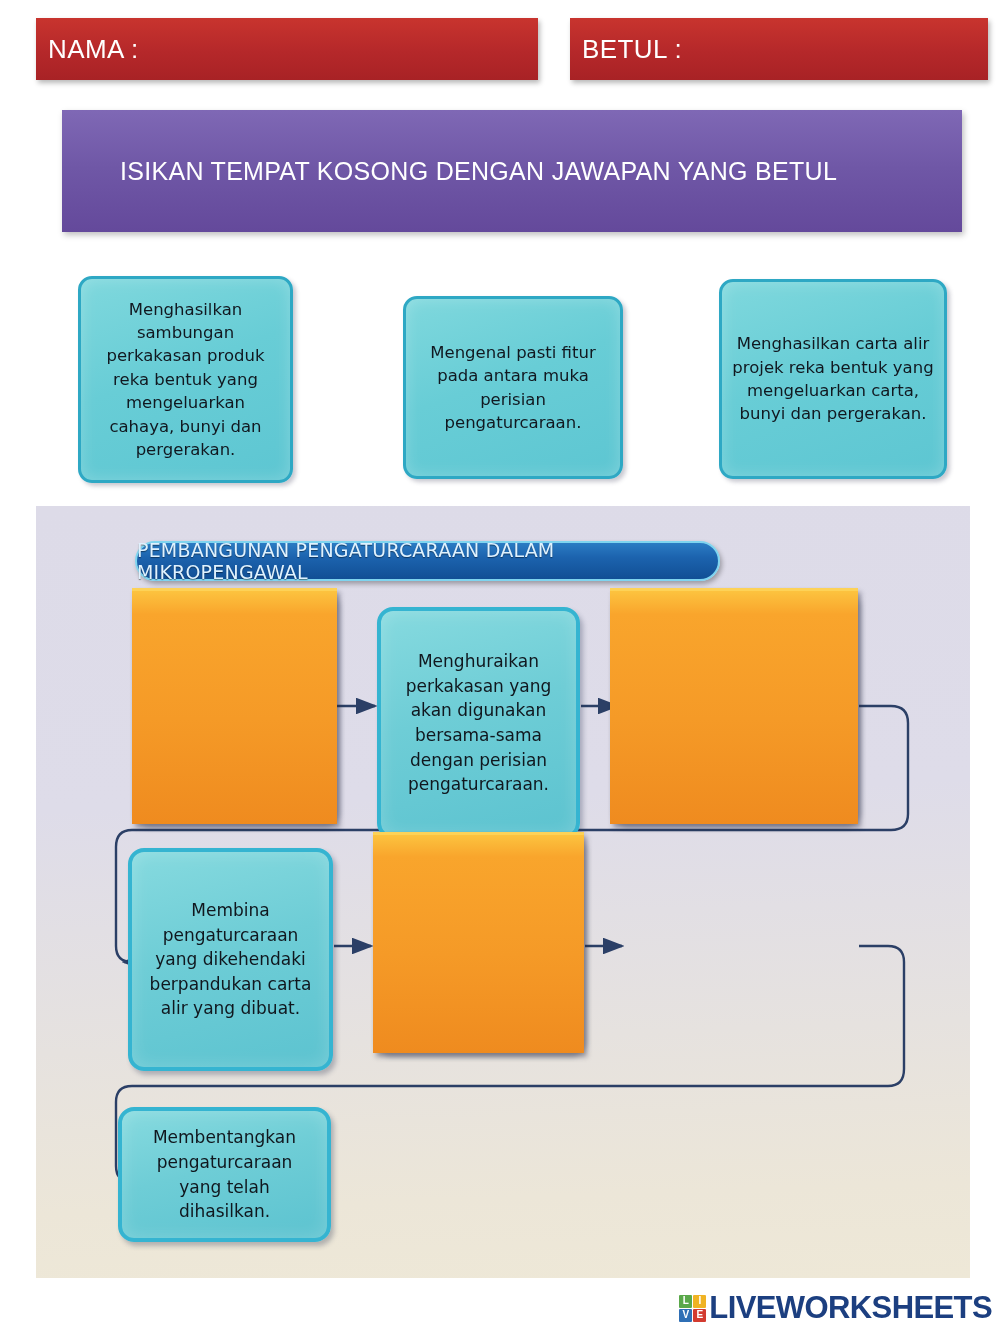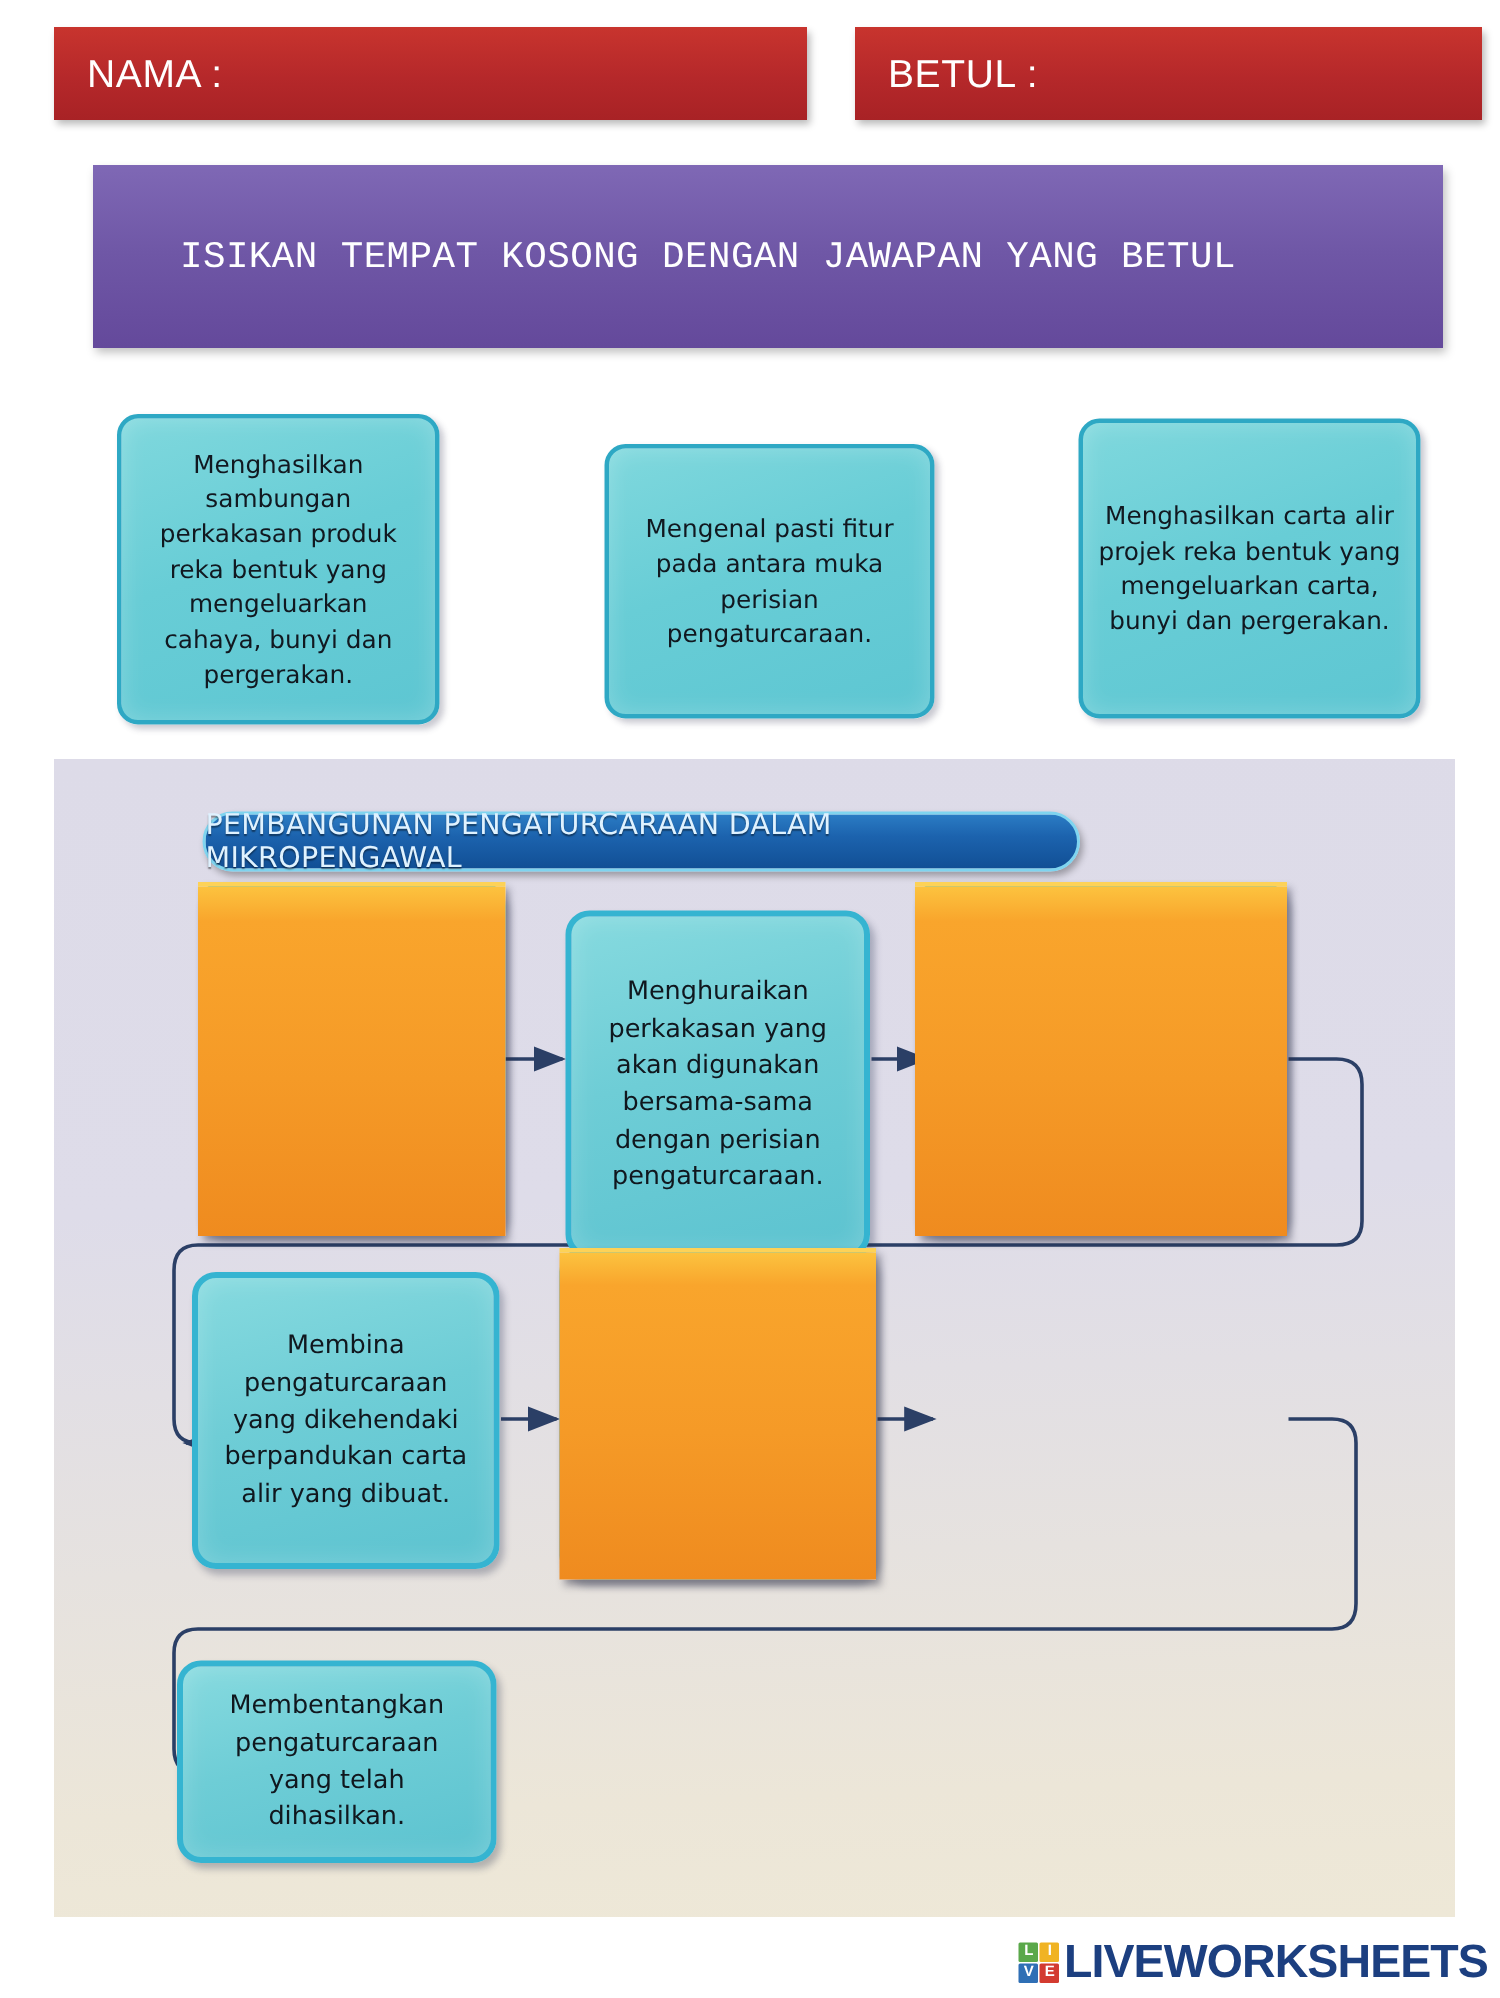--- a/index.html
+++ b/index.html
@@ -18,40 +18,39 @@
   
   .field-box {
     position: absolute;
     background: linear-gradient(180deg, #c8342e 0%, #b5282a 55%, #a82225 100%);
     box-shadow: 2px 3px 5px rgba(0,0,0,0.28);
     display: flex;
     align-items: center;
     color: #ffffff;
     font-size: 26px;
     letter-spacing: 0.4px;
-    padding-left: 22px;
+    padding-left: 12px;
     box-sizing: border-box;
   }
   #field-nama { left: 36px;  top: 18px; width: 502px; height: 62px; }
   #field-kelas{ left: 570px; top: 18px; width: 418px; height: 62px; }
 
   
   #instruction-banner {
     position: absolute;
     left: 62px;
     top: 110px;
     width: 900px;
     height: 122px;
     background: linear-gradient(180deg, #7f68b5 0%, #6f57a6 48%, #64499b 100%);
     box-shadow: 2px 3px 6px rgba(0,0,0,0.25);
     display: flex;
     align-items: center;
     box-sizing: border-box;
     padding-left: 58px;
-    font-family: Liberation Mono, monospace;
   }
   #instruction-banner .banner-text {
     color: #ffffff;
     font-size: 25px;
     letter-spacing: 0.3px;
   }
 
   
   .option-box {
     position: absolute;
@@ -139,21 +138,21 @@
     border-top: 3px solid #fdd257;
   }
 
   
   #node-r1-left     { left: 96px;  top: 82px;  width: 205px; height: 236px; }
   #blank-r1-left    { left: 96px;  top: 82px;  width: 205px; height: 236px; }
   #node-r1-mid      { left: 341px; top: 101px; width: 203px; height: 232px; }
   #node-r1-right    { left: 574px; top: 82px;  width: 248px; height: 236px; }
   #blank-r1-right   { left: 574px; top: 82px;  width: 248px; height: 236px; }
 
-  #node-r2-left     { left: 92px;  top: 342px; width: 205px; height: 198px; }
+  #node-r2-left     { left: 92px;  top: 342px; width: 205px; height: 223px; }
   #node-r2-mid      { left: 337px; top: 326px; width: 211px; height: 221px; }
   #blank-r2-mid     { left: 337px; top: 326px; width: 211px; height: 221px; }
   #node-r2-right    { left: 580px; top: 336px; width: 242px; height: 212px; }
 
   #node-r3-left     { left: 82px;  top: 601px; width: 213px; height: 135px; }
 
   
   #connectors {
     position: absolute;
     left: 0; top: 0;

